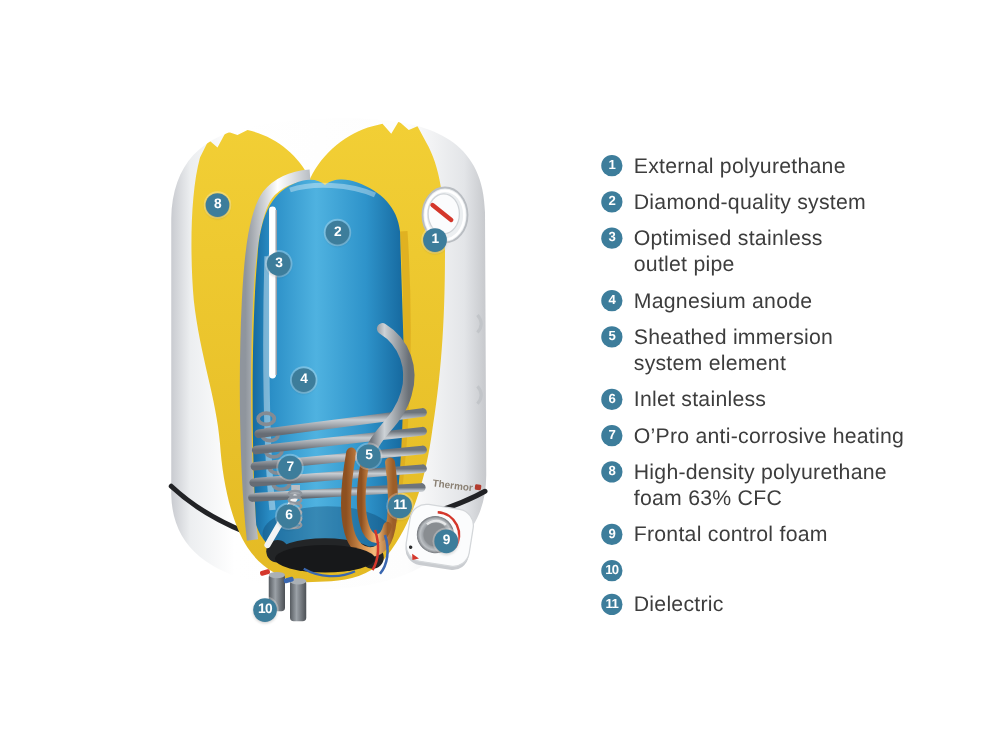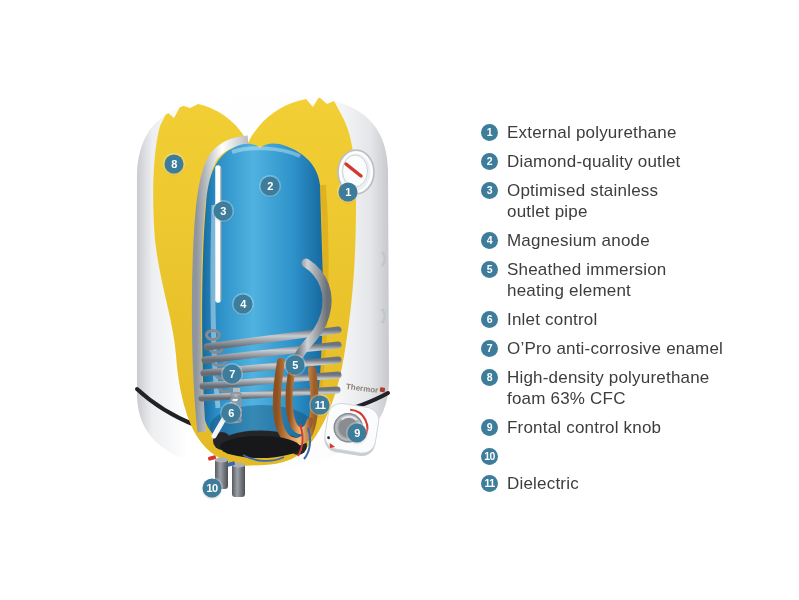--- a/index.html
+++ b/index.html
@@ -235,52 +235,52 @@
     <div class="marker" style="left: 320px; top: 405px;"><span>11</span></div>
   </div>
 
   <div class="legend">
     <div class="legend-item">
       <span class="legend-badge">1</span>
       <span class="legend-label">External polyurethane</span>
     </div>
     <div class="legend-item">
       <span class="legend-badge">2</span>
-      <span class="legend-label">Diamond-quality outlet</span>
+      <span class="legend-label">Diamond-quality system</span>
     </div>
     <div class="legend-item">
       <span class="legend-badge">3</span>
       <span class="legend-label">Optimised stainless
 outlet pipe</span>
     </div>
     <div class="legend-item">
       <span class="legend-badge">4</span>
       <span class="legend-label">Magnesium anode</span>
     </div>
     <div class="legend-item">
       <span class="legend-badge">5</span>
       <span class="legend-label">Sheathed immersion
-heating element</span>
+system element</span>
     </div>
     <div class="legend-item">
       <span class="legend-badge">6</span>
-      <span class="legend-label">Inlet control</span>
+      <span class="legend-label">Inlet stainless</span>
     </div>
     <div class="legend-item">
       <span class="legend-badge">7</span>
-      <span class="legend-label">O’Pro anti-corrosive enamel</span>
+      <span class="legend-label">O’Pro anti-corrosive heating</span>
     </div>
     <div class="legend-item">
       <span class="legend-badge">8</span>
       <span class="legend-label">High-density polyurethane
 foam 63% CFC</span>
     </div>
     <div class="legend-item">
       <span class="legend-badge">9</span>
-      <span class="legend-label">Frontal control knob</span>
+      <span class="legend-label">Frontal control foam</span>
     </div>
     <div class="legend-item">
       <span class="legend-badge">10</span>
     </div>
     <div class="legend-item">
       <span class="legend-badge">11</span>
       <span class="legend-label">Dielectric</span>
     </div>
   </div>
 </div>

